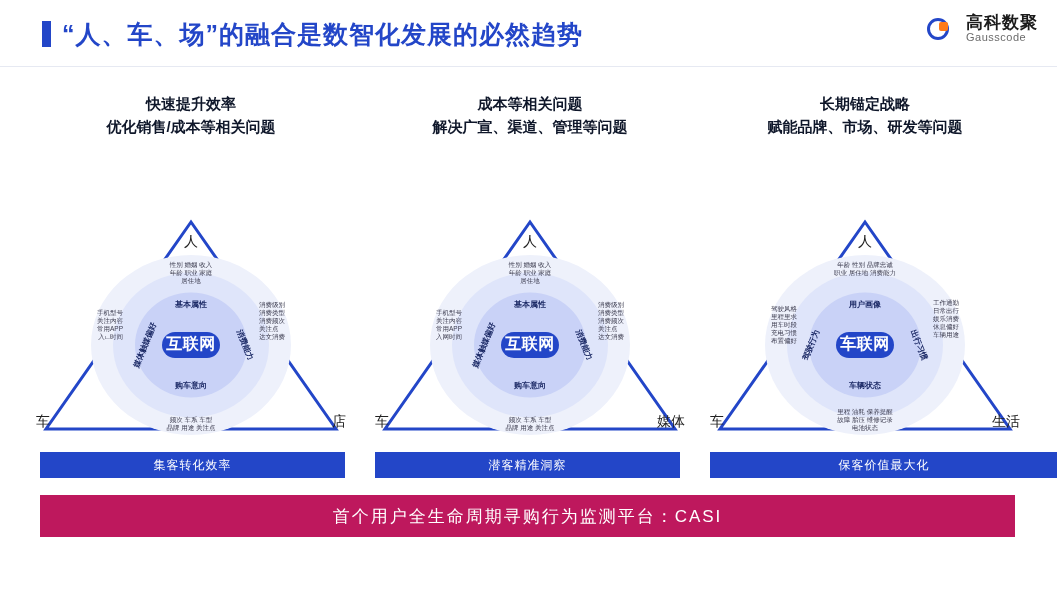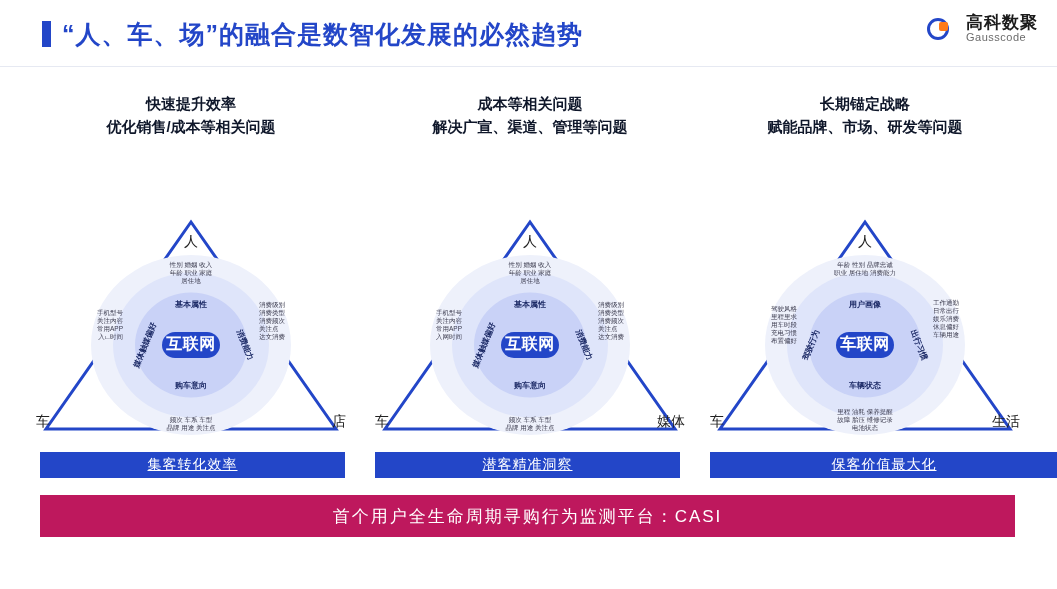--- a/index.html
+++ b/index.html
@@ -94,21 +94,21 @@
 
   .tag{
     position:absolute;font-size:6.5px;color:#3a3a4d;white-space:nowrap;
     line-height:1.25;
   }
 
   
   .bar{
     position:absolute;height:26px;background:#2346c8;color:#fff;
     display:flex;align-items:center;justify-content:center;
-    font-size:14px;letter-spacing:1px;text-decoration:underline;
+    font-size:12px;letter-spacing:1px;
   }
   .bar-1{left:40px;top:452px;width:305px;}
   .bar-2{left:375px;top:452px;width:305px;}
   .bar-3{left:710px;top:452px;width:348px;text-align:right;}
   .bar-wide{
     position:absolute;left:40px;top:495px;width:975px;height:42px;
     background:#be185d;color:#fff;display:flex;align-items:center;justify-content:center;
     font-size:17px;letter-spacing:2px;
   }
 </style>

